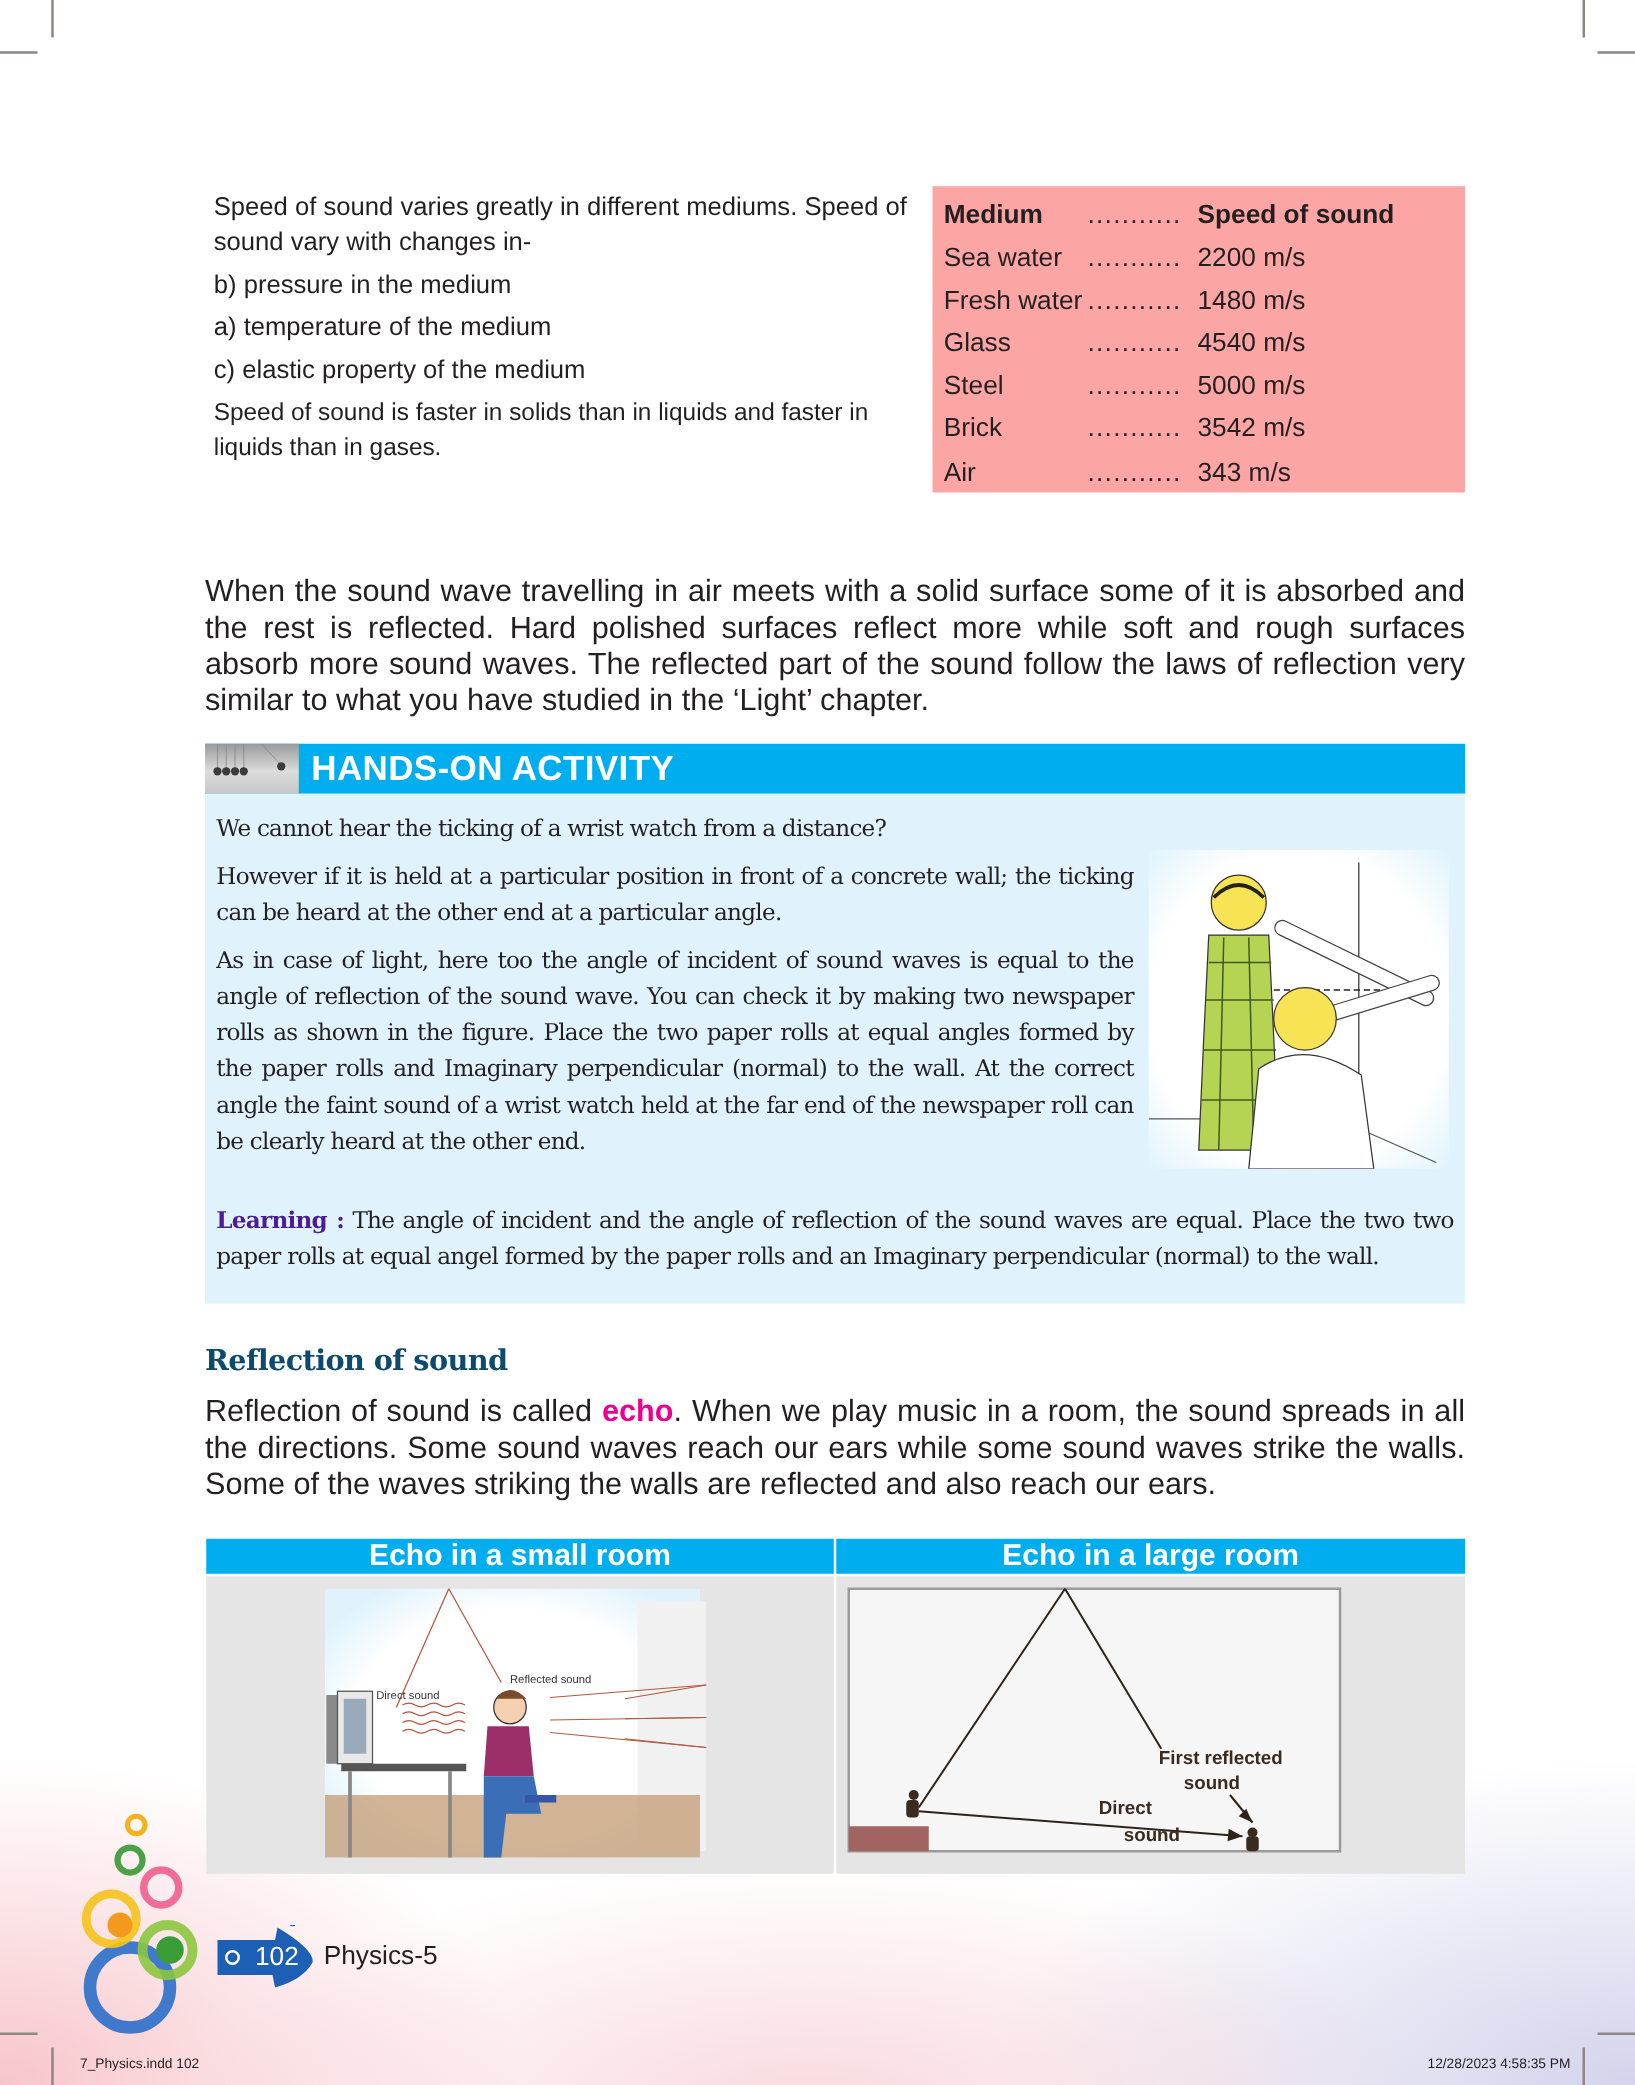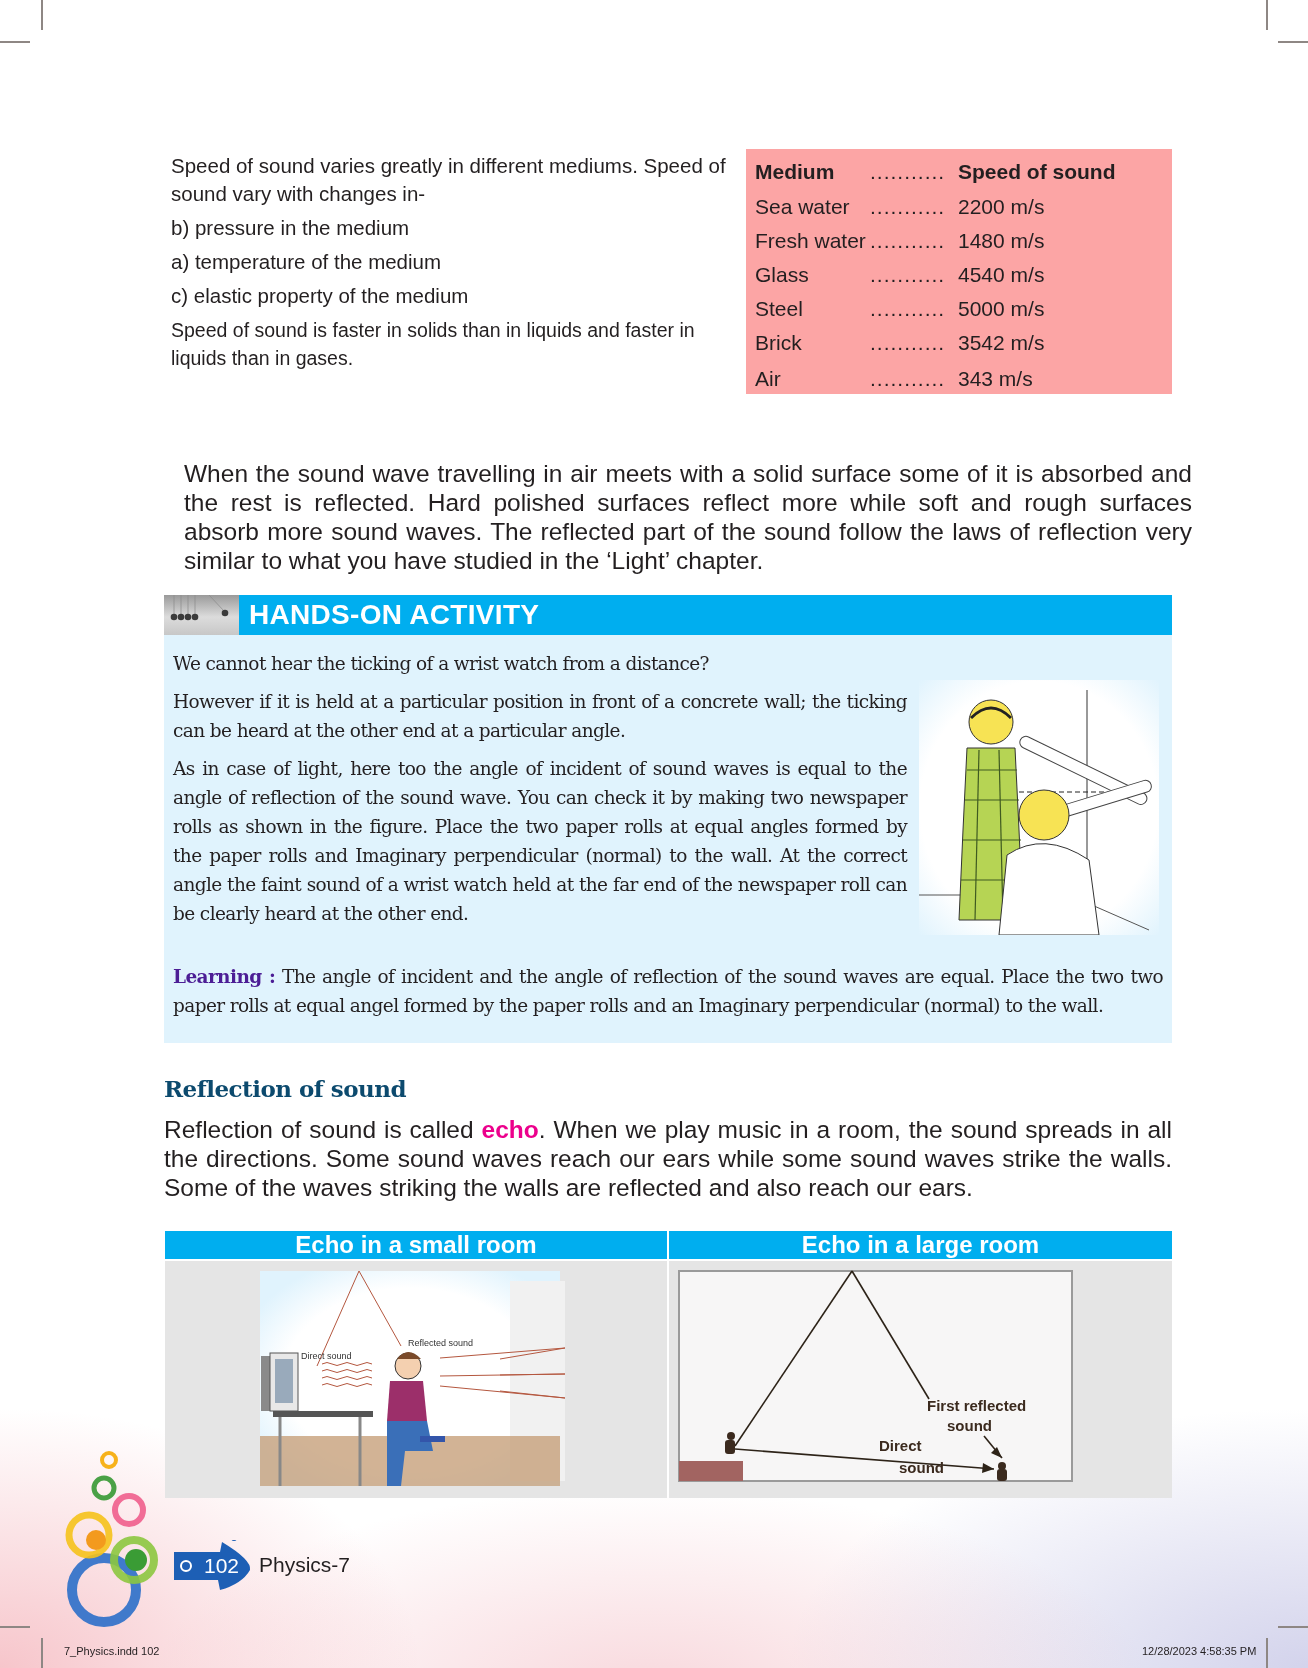--- a/index.html
+++ b/index.html
@@ -50,21 +50,21 @@
   }
   .ribbon-icon {
     width: 58px; height: 50px; position: relative; margin-top: -8px;
   }
   .ribbon-title {
     font-family: "Liberation Serif", serif; font-weight: bold;
     color: #ffffff; font-size: 25px; margin-left: -2px;
   }
   .para-main {
     position: absolute; left: 150px; top: 459px; width: 1008px;
-    font-size: 24.5px; line-height: 29px; text-align: justify; color: #231f20; margin-left: 20px;
+    font-size: 24.5px; line-height: 29px; text-align: justify; color: #231f20;
   }
 
   .activity-bar {
     position: absolute; left: 150px; top: 595px; width: 1008px; height: 40px;
     background: #00aeef; display: flex; align-items: center;
   }
   .activity-thumb {
     width: 75px; height: 40px;
     background: linear-gradient(180deg, #9a9a9a, #dcdcdc 55%, #c7c7c7);
     position: relative;
@@ -343,17 +343,17 @@
     <circle cx="55" cy="20" r="7" fill="none" stroke="#f7b21b" stroke-width="4"></circle>
     <circle cx="82" cy="120" r="11" fill="#3a9c35"></circle>
     <circle cx="42" cy="100" r="10" fill="#f39a1d"></circle>
   </svg>
   <svg class="footer-badge" viewBox="0 0 80 50">
     <path d="M2 12 L48 12 L50 2 Q80 20 78 30 Q70 44 48 50 L46 40 L2 40 Z" fill="#1d5fb5"></path>
     <circle cx="14" cy="26" r="5" fill="none" stroke="#ffffff" stroke-width="2"></circle>
     <circle cx="62" cy="-2" r="3" fill="#1d5fb5"></circle>
   </svg>
   <span class="page-num">102</span>
-  <span class="book-name">Physics-7</span>
+  <span class="book-name">Physics-5</span>
 
   <span class="slug-left">7_Physics.indd   102</span>
   <span class="slug-right">12/28/2023   4:58:35 PM</span>
 </div>
 
 </body></html>

